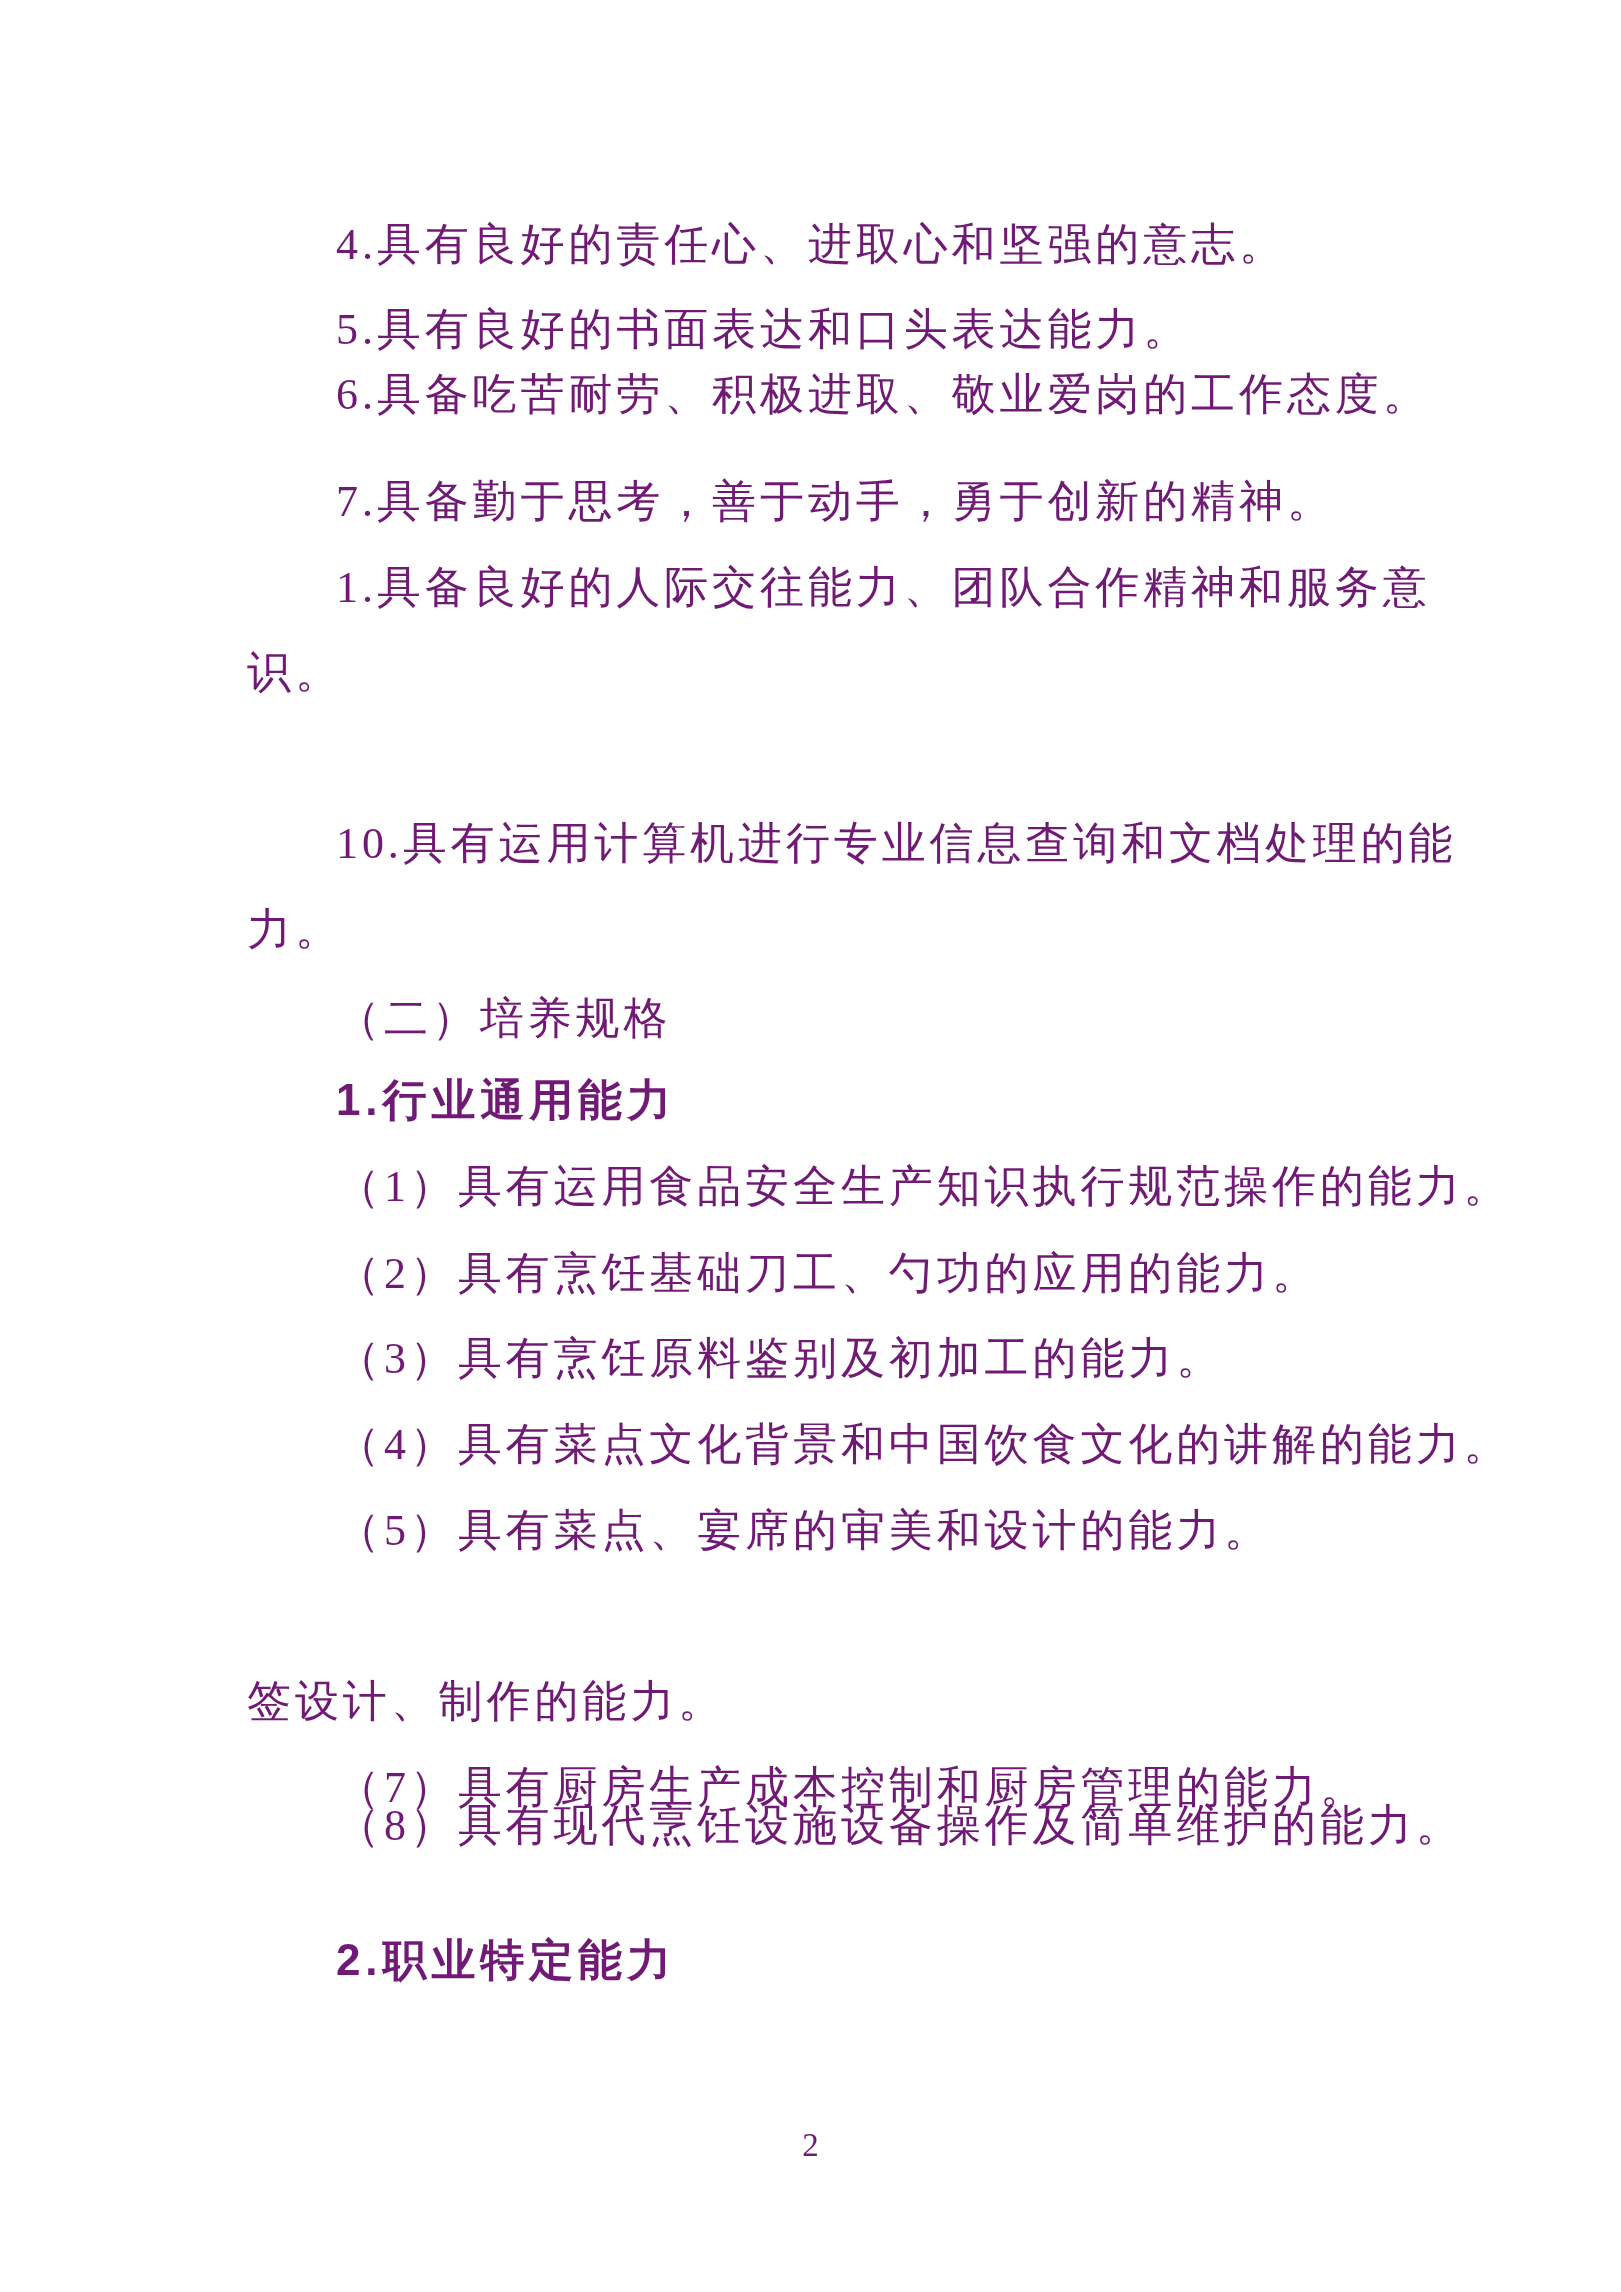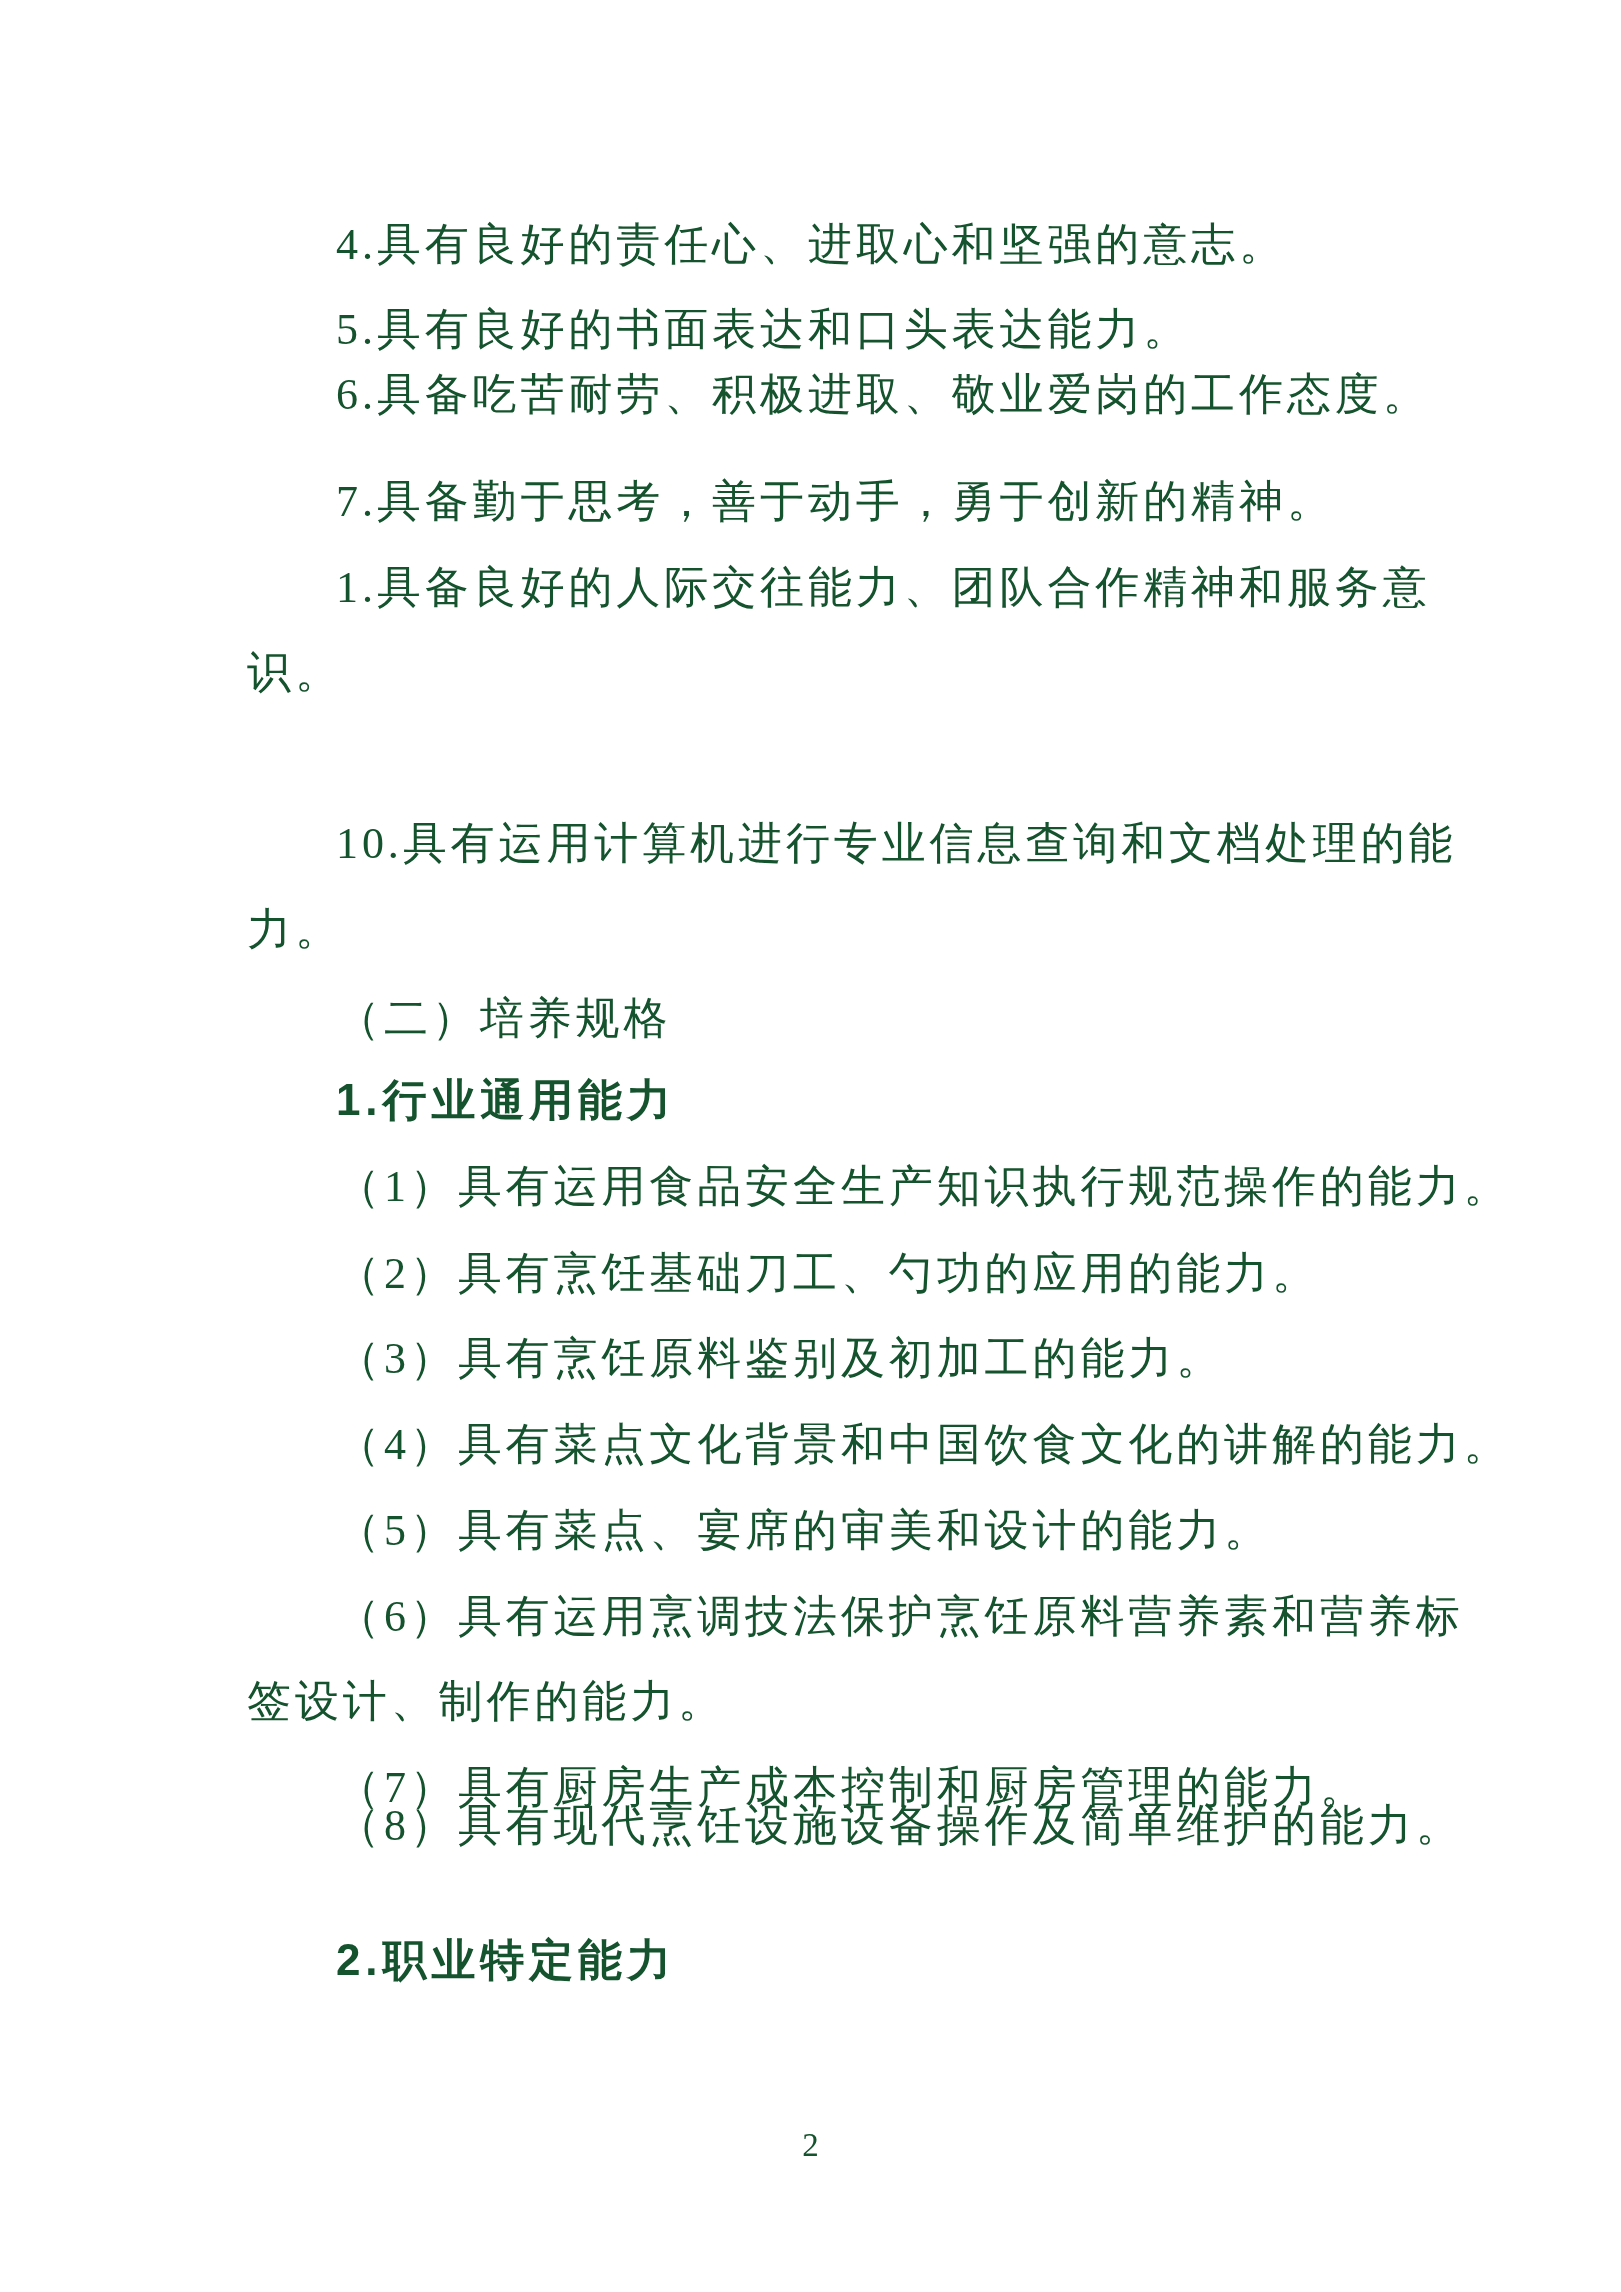--- a/index.html
+++ b/index.html
@@ -5,21 +5,21 @@
   html, body {
     margin: 0;
     padding: 0;
     background: #ffffff;
   }
   .page {
     position: relative;
     width: 1621px;
     height: 2293px;
     background: #ffffff;
-    color: #14532d;
+    color: #701a75;
     overflow: hidden;
     font-family: "Liberation Serif", "DejaVu Serif", serif;
   }
   .line {
     position: absolute;
     left: 247px;              
     font-size: 44px;
     line-height: 51px;
     letter-spacing: 3.9px;
     white-space: nowrap;
@@ -58,21 +58,20 @@
 
   <div class="line indent" style="top:993px">（二）培养规格</div>
 
   <div class="line indent bold-heading" style="top:1074px">1.行业通用能力</div>
 
   <div class="line indent" style="top:1161px">（1）具有运用食品安全生产知识执行规范操作的能力。</div>
   <div class="line indent" style="top:1248px">（2）具有烹饪基础刀工、勺功的应用的能力。</div>
   <div class="line indent" style="top:1333px">（3）具有烹饪原料鉴别及初加工的能力。</div>
   <div class="line indent" style="top:1419px">（4）具有菜点文化背景和中国饮食文化的讲解的能力。</div>
   <div class="line indent" style="top:1505px">（5）具有菜点、宴席的审美和设计的能力。</div>
-  <div class="line indent" style="top:1591px">（6）具有运用烹调技法保护烹饪原料营养素和营养标</div>
   <div class="line" style="top:1676px">签设计、制作的能力。</div>
   <div class="line indent" style="top:1762px">（7）具有厨房生产成本控制和厨房管理的能力。</div>
   <div class="line indent" style="top:1800px">（8）具有现代烹饪设施设备操作及简单维护的能力。</div>
 
   <div class="line indent bold-heading" style="top:1934px">2.职业特定能力</div>
 
 
   <div class="page-number">2</div>
 
 </div>

